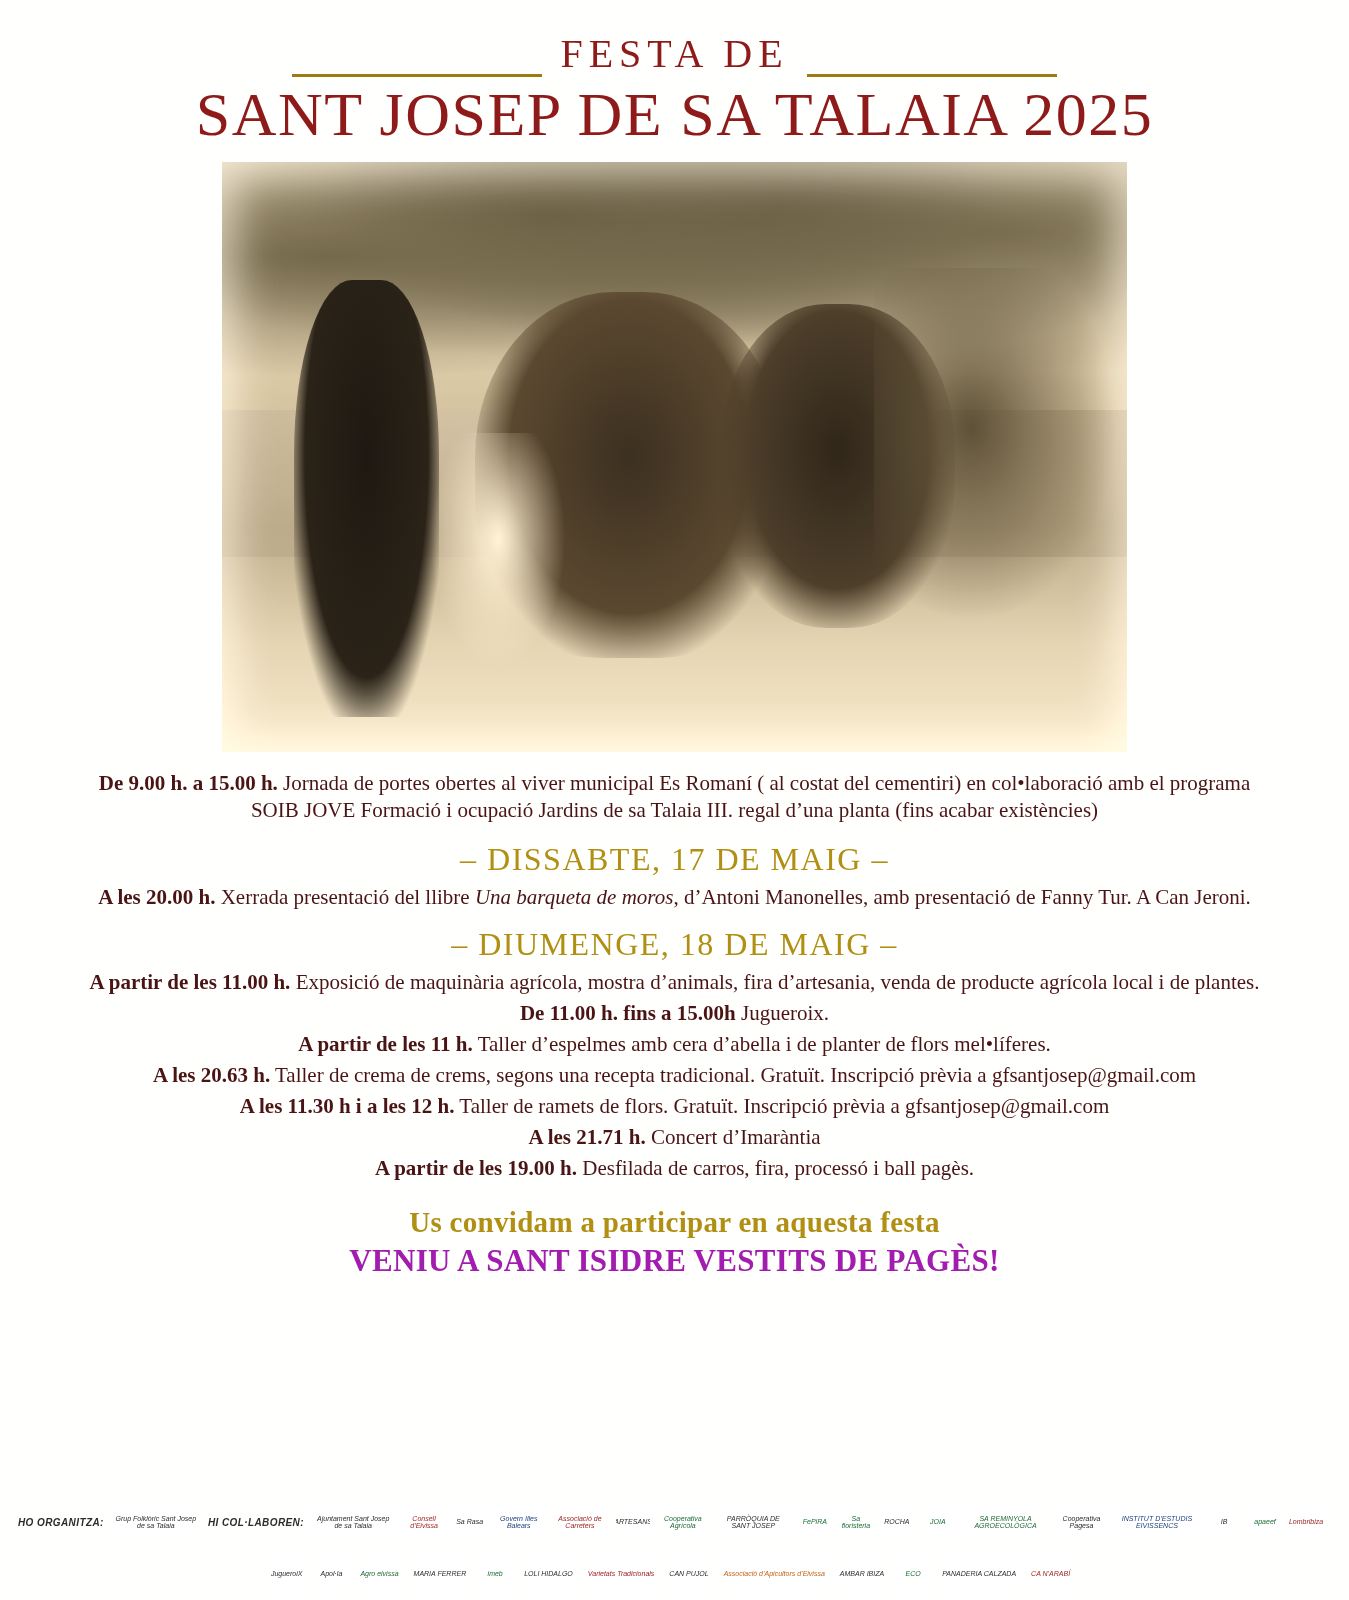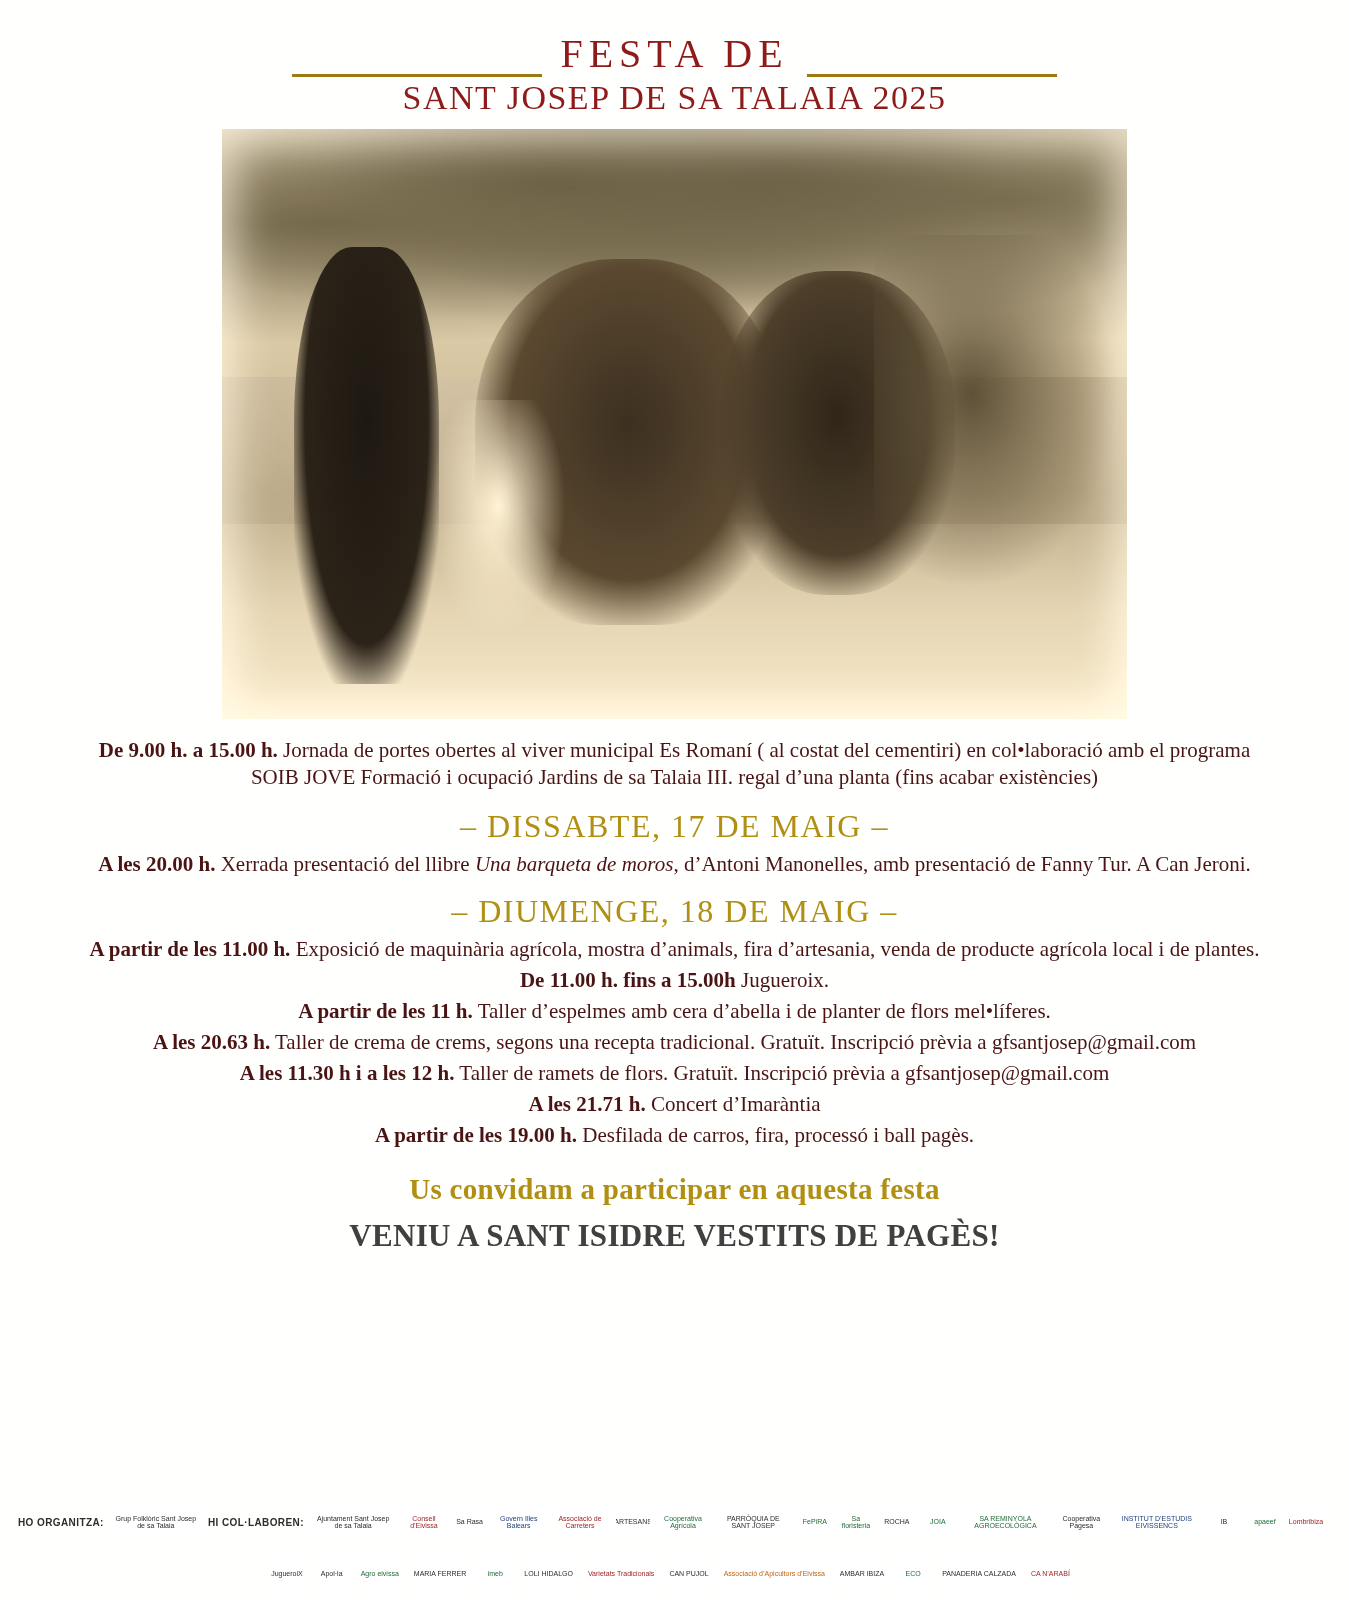--- a/index.html
+++ b/index.html
@@ -56,21 +56,21 @@
     font-family: "Liberation Serif", serif;
   }
   .main-title .rest {
     font-size: 108px;
     color: #9e1515;
     font-family: "Liberation Serif", serif;
     letter-spacing: 1px;
   }
   .subtitle {
     margin-top: 2px;
-    font-size: 34px;
+    font-size: 62px;
     letter-spacing: 1.5px;
     color: #8e1a1a;
     font-family: "Liberation Serif", serif;
   }
 
   
   .photo-wrap {
     margin: 12px auto 0 auto;
     width: 905px;
     height: 590px;
@@ -163,33 +163,34 @@
     text-align: center;
   }
   .closing-1 {
     font-size: 29px;
     color: #b08f12;
     font-weight: bold;
     letter-spacing: 0.3px;
   }
   .closing-2 {
     font-size: 31px;
-    color: #404040;
+    color: #a21caf;
     font-weight: bold;
-    margin-top: 12px;
+    margin-top: 4px;
     letter-spacing: 0.3px;
   }
 
   
   .logos {
     position: absolute;
     left: 0; right: 8px; bottom: 0;
     height: 110px;
     padding: 6px 18px 4px 18px;
     box-sizing: border-box;
+    font-style: italic;
   }
   .logo-row {
     display: flex;
     align-items: center;
     gap: 7px;
     height: 52px;
     justify-content: flex-start;
   }
   .logo-row.second { justify-content: center; gap: 9px; }
   .logo-label {

